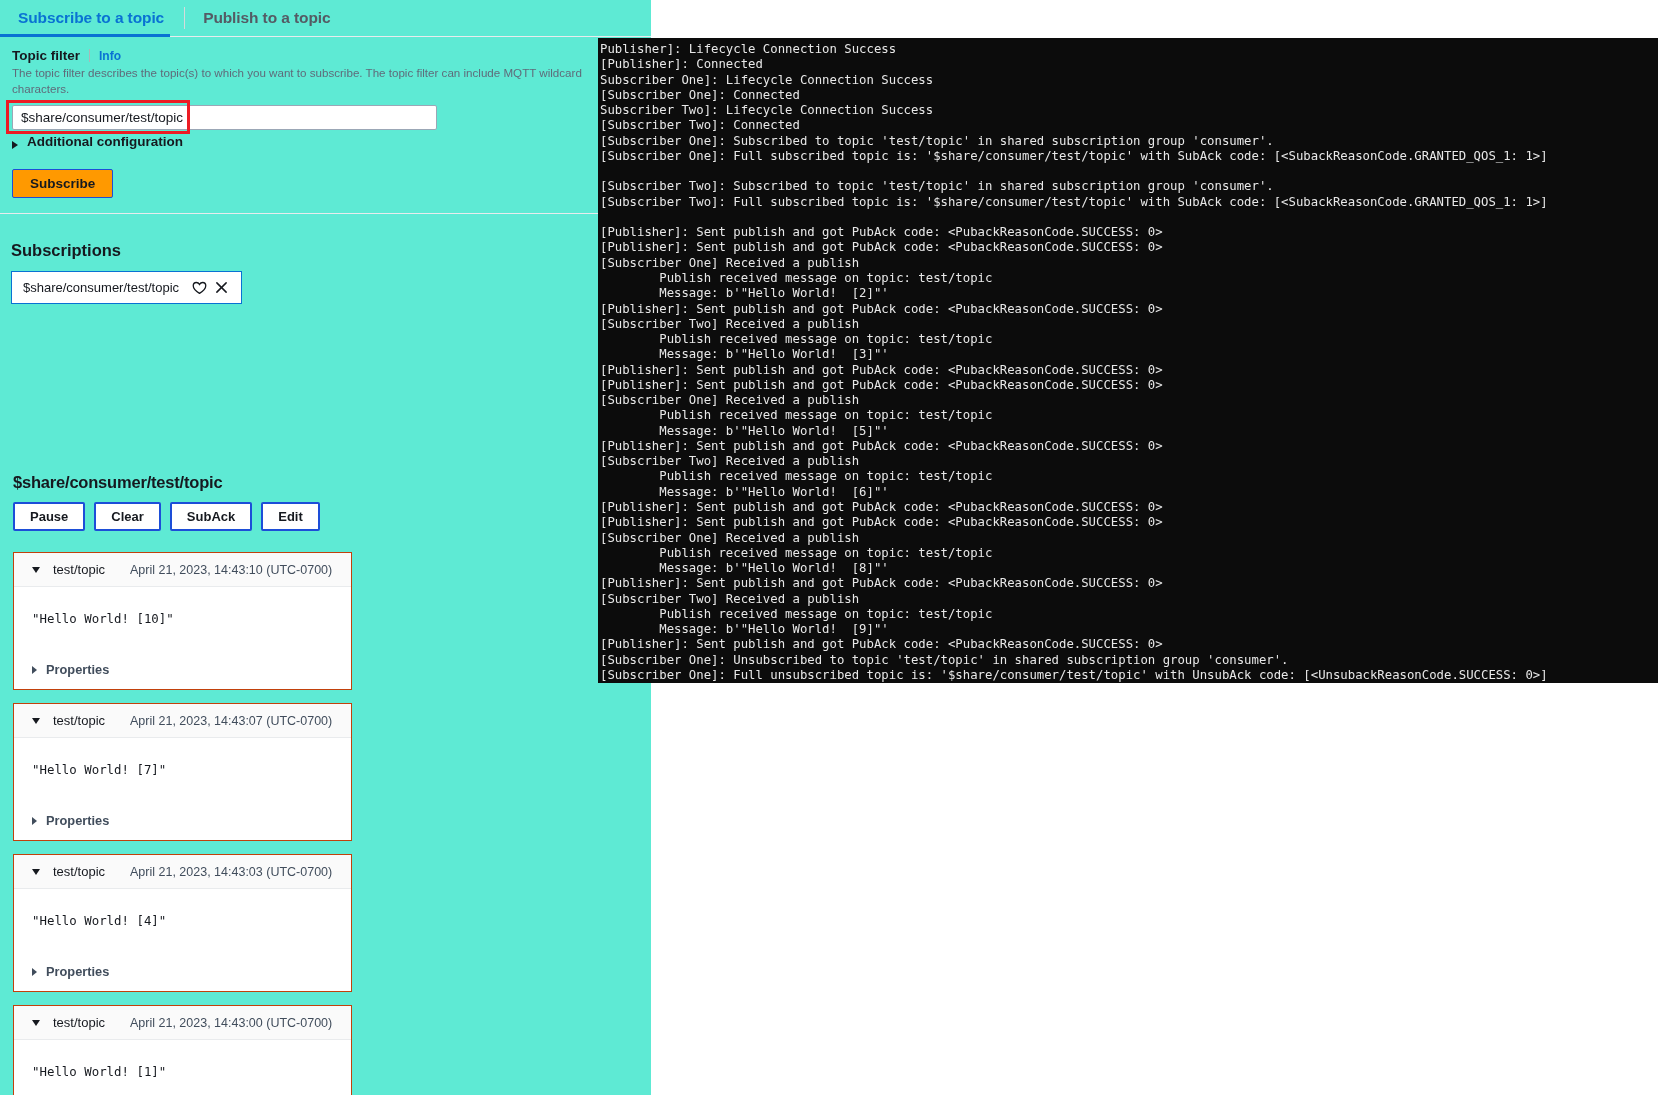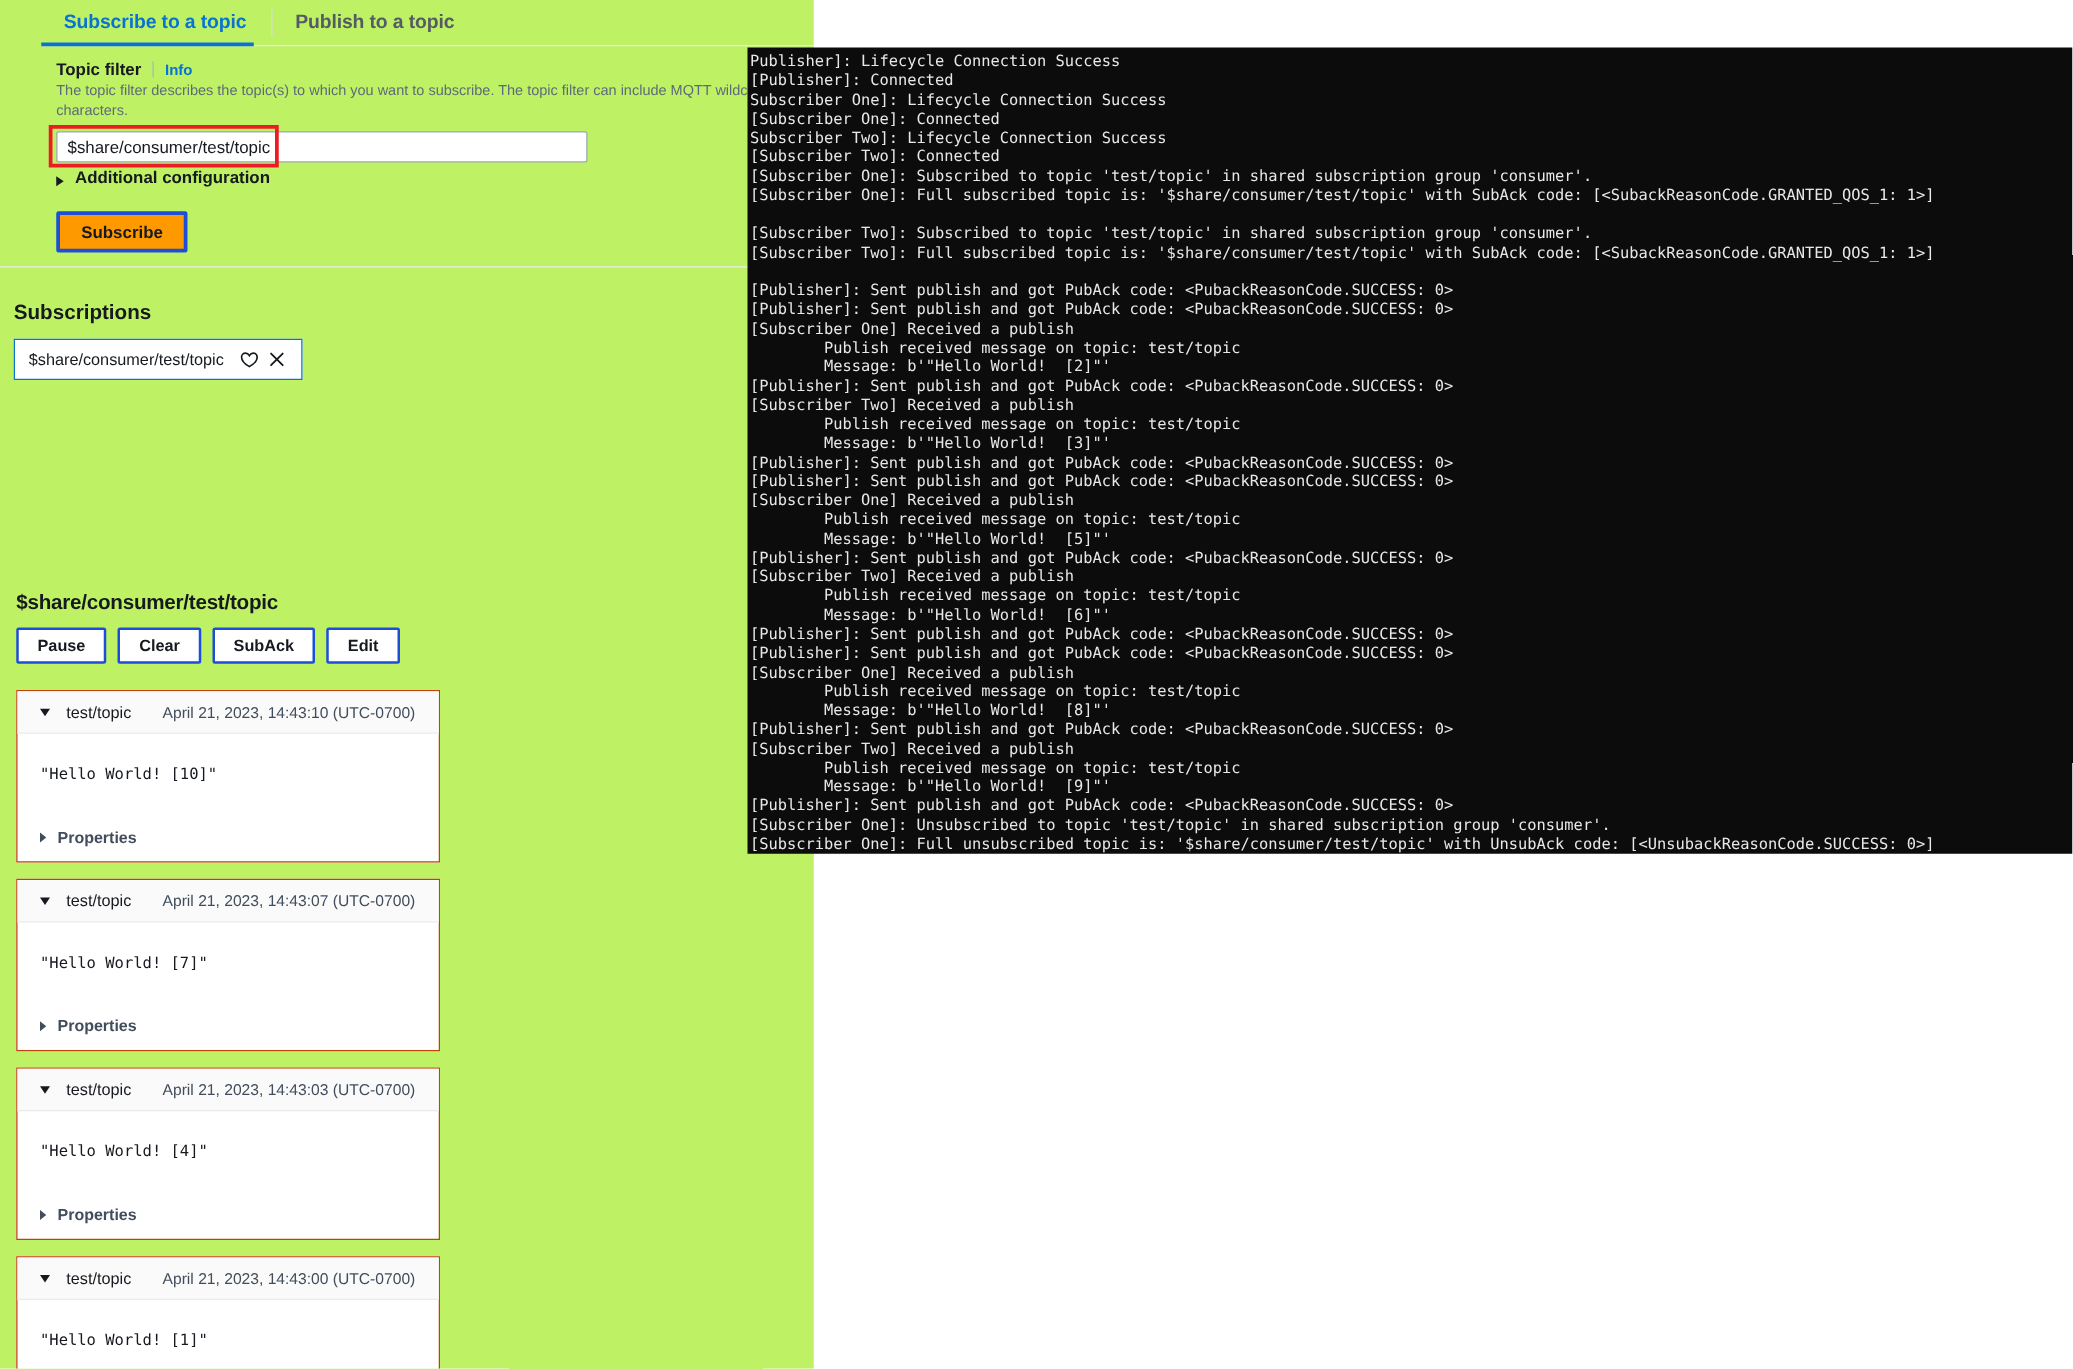--- a/index.html
+++ b/index.html
@@ -8,21 +8,21 @@
     width: 1658px; height: 1095px;
     background: #ffffff;
     font-family: "Liberation Sans", sans-serif;
     overflow: hidden;
   }
   #root { position: relative; width: 1658px; height: 1095px; background:#fff; }
 
   
   .aws-pane {
     position: absolute; left: 0; top: 0; width: 651px; height: 1095px;
-    background: #bef264; overflow: hidden; padding-left: 33px;
+    background: #5eead4; overflow: hidden;
   }
 
   .tabbar {
     position: relative; height: 37px;
     border-bottom: 1px solid #e9ebed;
     display: flex; align-items: stretch;
   }
   .tab {
     display: flex; align-items: center;
     padding: 0 20px 0 4px;
@@ -54,21 +54,21 @@
     position: absolute; left: -6px; top: -5px; width: 184px; height: 34px;
     border: 3px solid #ed1c24; pointer-events: none;
   }
 
   .addl-config { margin-top: 4px; display: flex; align-items: flex-end; gap: 9px; cursor: pointer; }
   .caret-right { width:0;height:0;border-left:6px solid #16191f;border-top:4.5px solid transparent;border-bottom:4.5px solid transparent; }
   .addl-config-label { font-size: 13.5px; font-weight: 700; color: #16191f; }
 
   .subscribe-btn {
     margin-top: 20px; display: inline-block;
-    background: #ff9900; border: 3px solid #1d4ed8; border-radius: 2px;
+    background: #ff9900; border: 1px solid #1d4ed8; border-radius: 2px;
     color: #16191f; font-size: 13.5px; font-weight: 700;
     padding: 6px 17px; cursor: pointer;
   }
 
   .hr { position:absolute; left:0; right:0; height:1px; background:#e9ebed; }
 
   .sub-section { position: absolute; left: 0; top: 228px; right: 0; bottom: 0; }
   .sub-head-row { display: flex; flex-direction: column; }
   .sub-left { width: 232px; flex: 0 0 232px; padding-left: 11px; }
   .sub-right { flex: 1; padding-left: 13px; }

